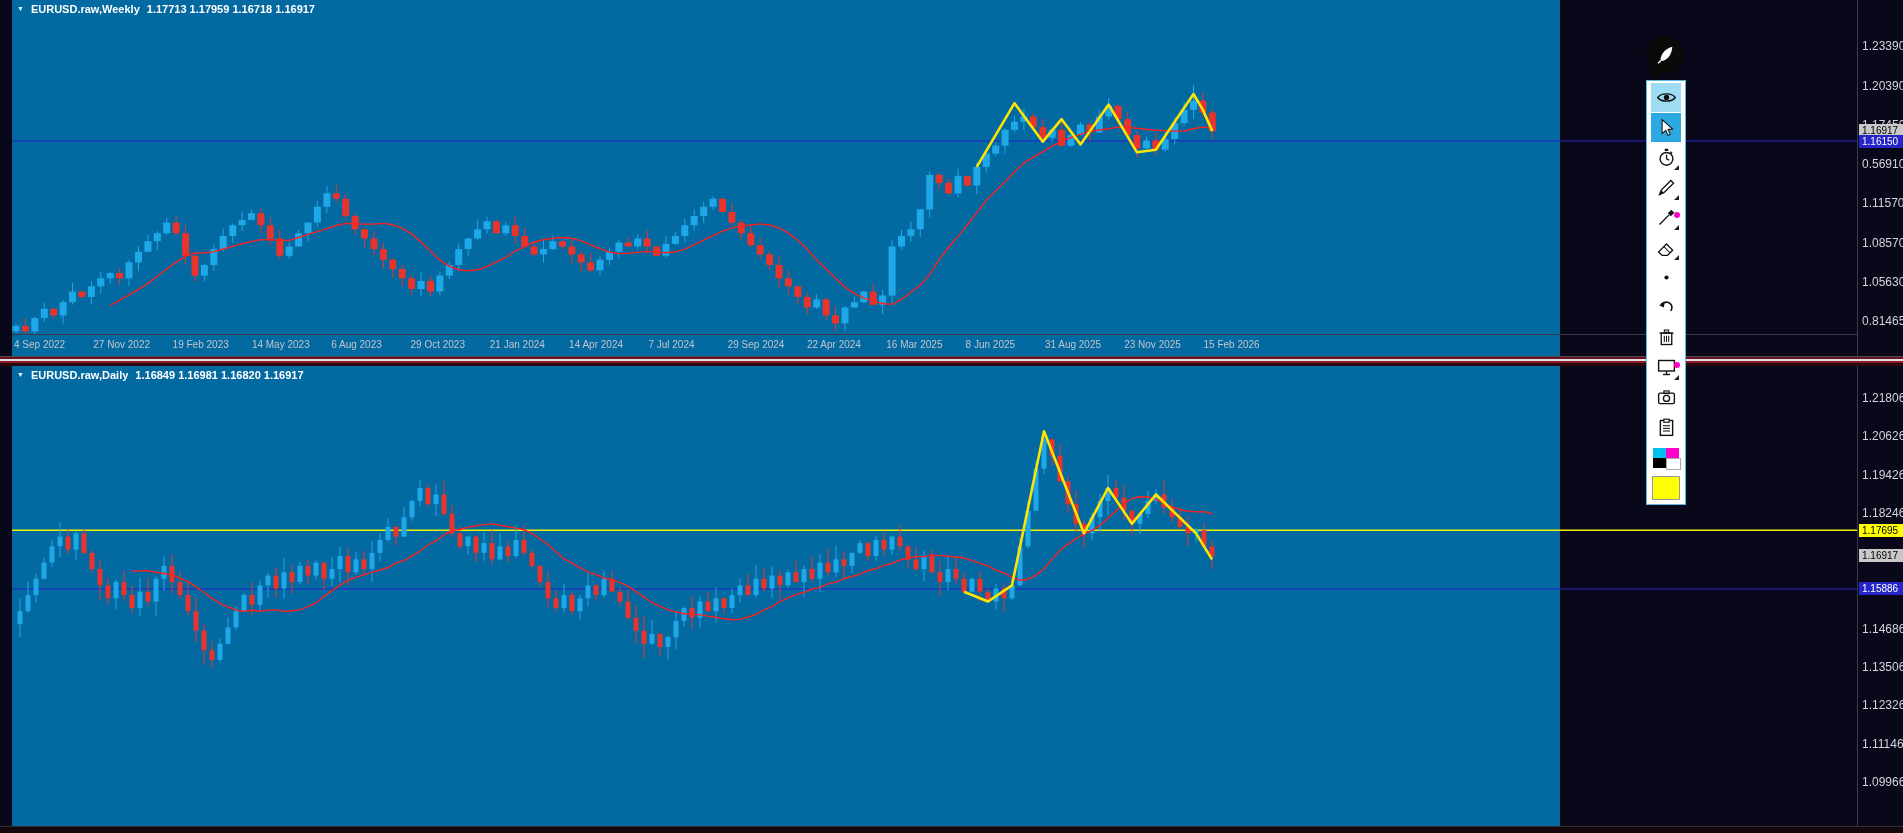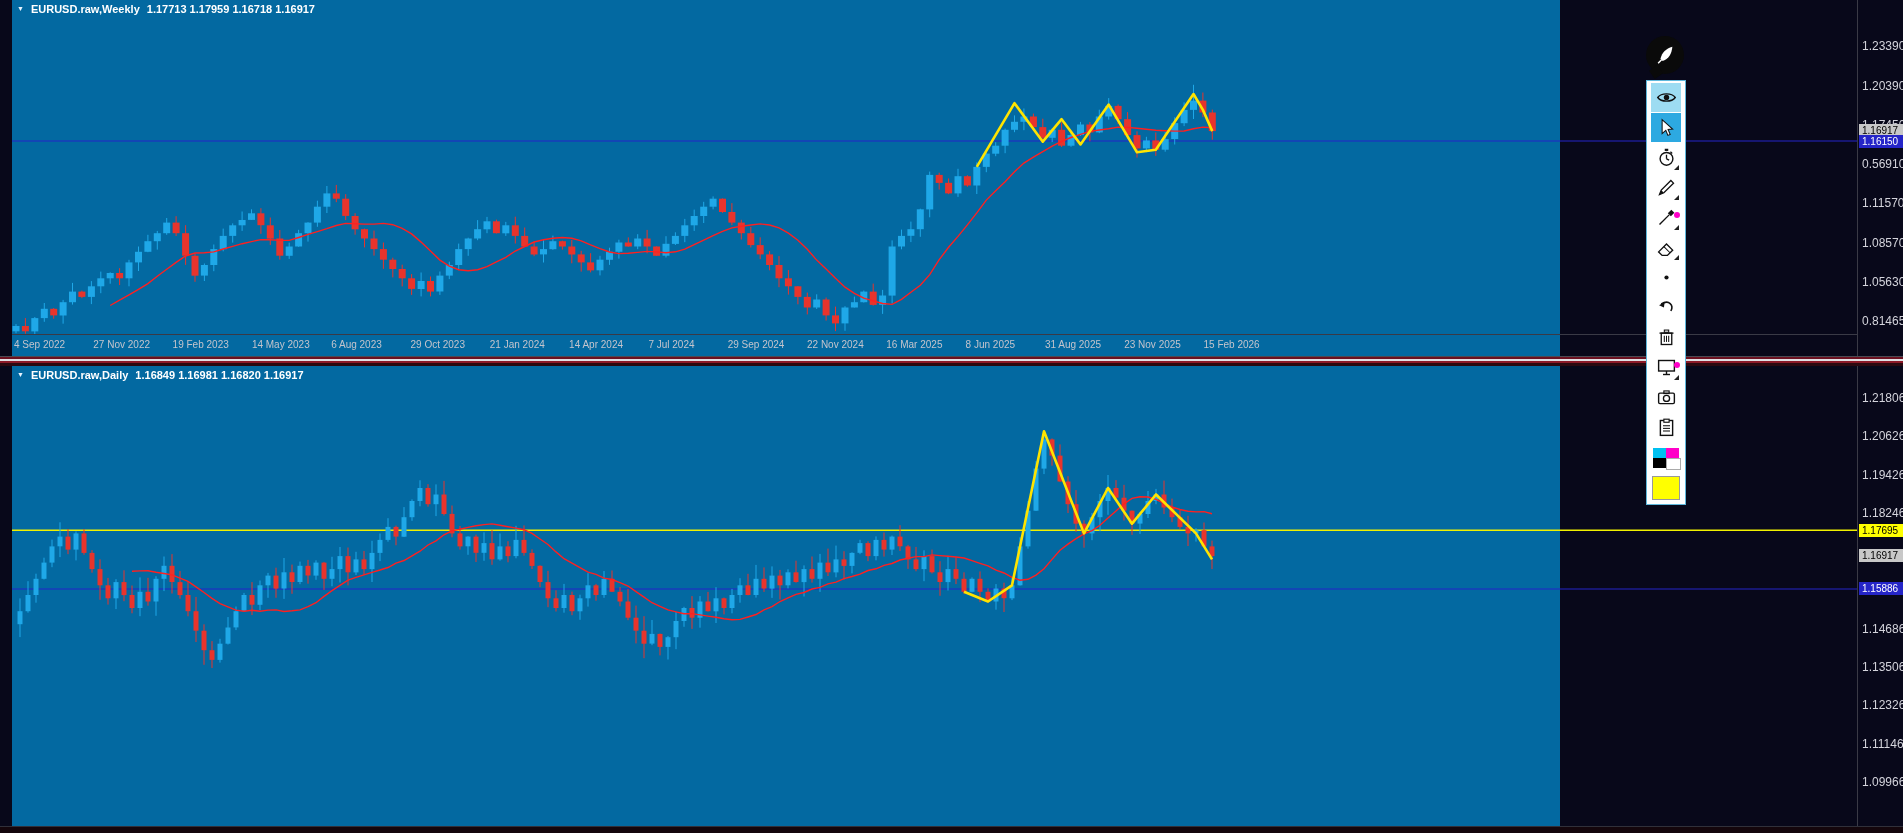--- a/index.html
+++ b/index.html
@@ -315,21 +315,21 @@
         <div class="time-label" style="left: 2px;">4 Sep 2022</div>
         <div class="time-label" style="left: 81.3px;">27 Nov 2022</div>
         <div class="time-label" style="left: 160.6px;">19 Feb 2023</div>
         <div class="time-label" style="left: 239.9px;">14 May 2023</div>
         <div class="time-label" style="left: 319.2px;">6 Aug 2023</div>
         <div class="time-label" style="left: 398.5px;">29 Oct 2023</div>
         <div class="time-label" style="left: 477.8px;">21 Jan 2024</div>
         <div class="time-label" style="left: 557.1px;">14 Apr 2024</div>
         <div class="time-label" style="left: 636.4px;">7 Jul 2024</div>
         <div class="time-label" style="left: 715.7px;">29 Sep 2024</div>
-        <div class="time-label" style="left: 795px;">22 Nov 2024</div>
+        <div class="time-label" style="left: 795px;">22 Apr 2024</div>
         <div class="time-label" style="left: 874.3px;">16 Mar 2025</div>
         <div class="time-label" style="left: 953.6px;">8 Jun 2025</div>
         <div class="time-label" style="left: 1032.9px;">31 Aug 2025</div>
         <div class="time-label" style="left: 1112.2px;">23 Nov 2025</div>
         <div class="time-label" style="left: 1191.5px;">15 Feb 2026</div>
       </div>
     <div class="price-axis" id="axis-w">
         <div class="price-label" style="top: 39.0319px;">1.23390</div>
         <div class="price-label" style="top: 78.8164px; text-align: center;">1.20390</div>
         <div class="price-label" style="top: 117.805px;">1.17450</div>

